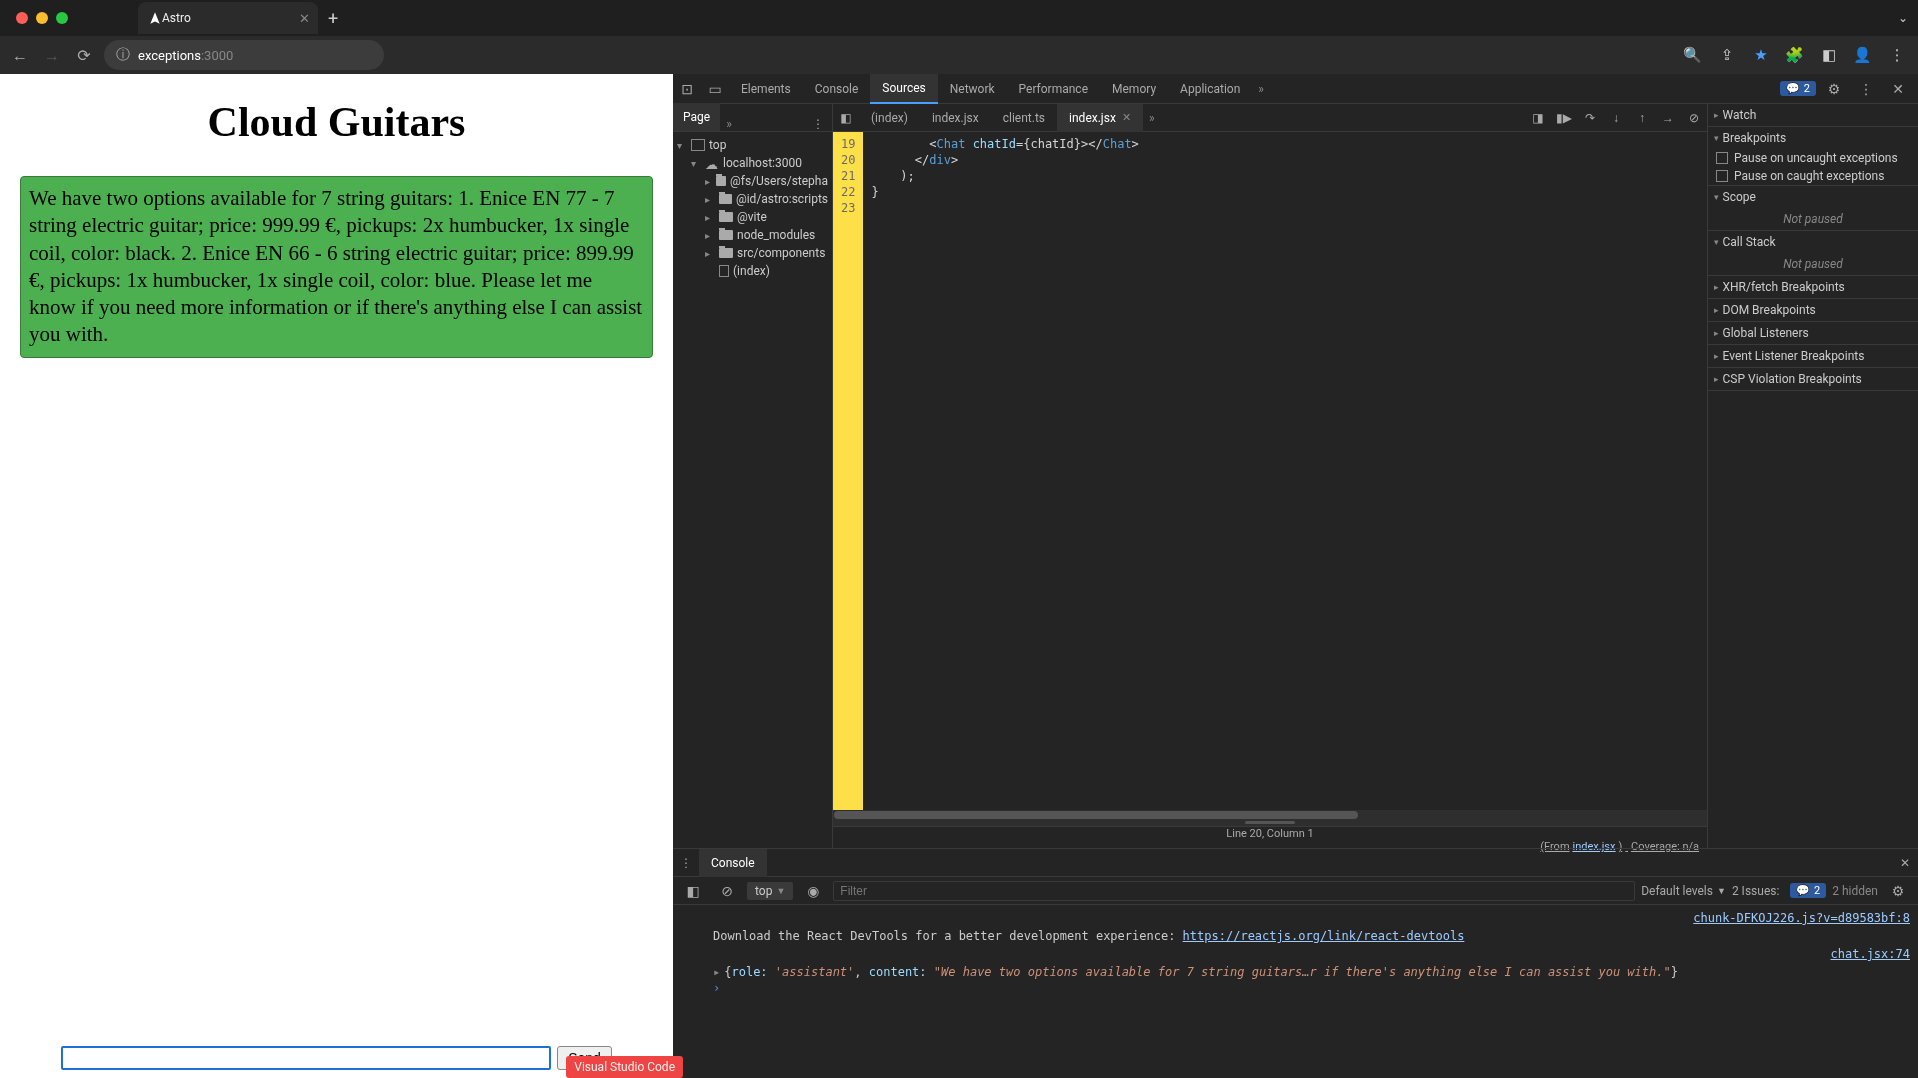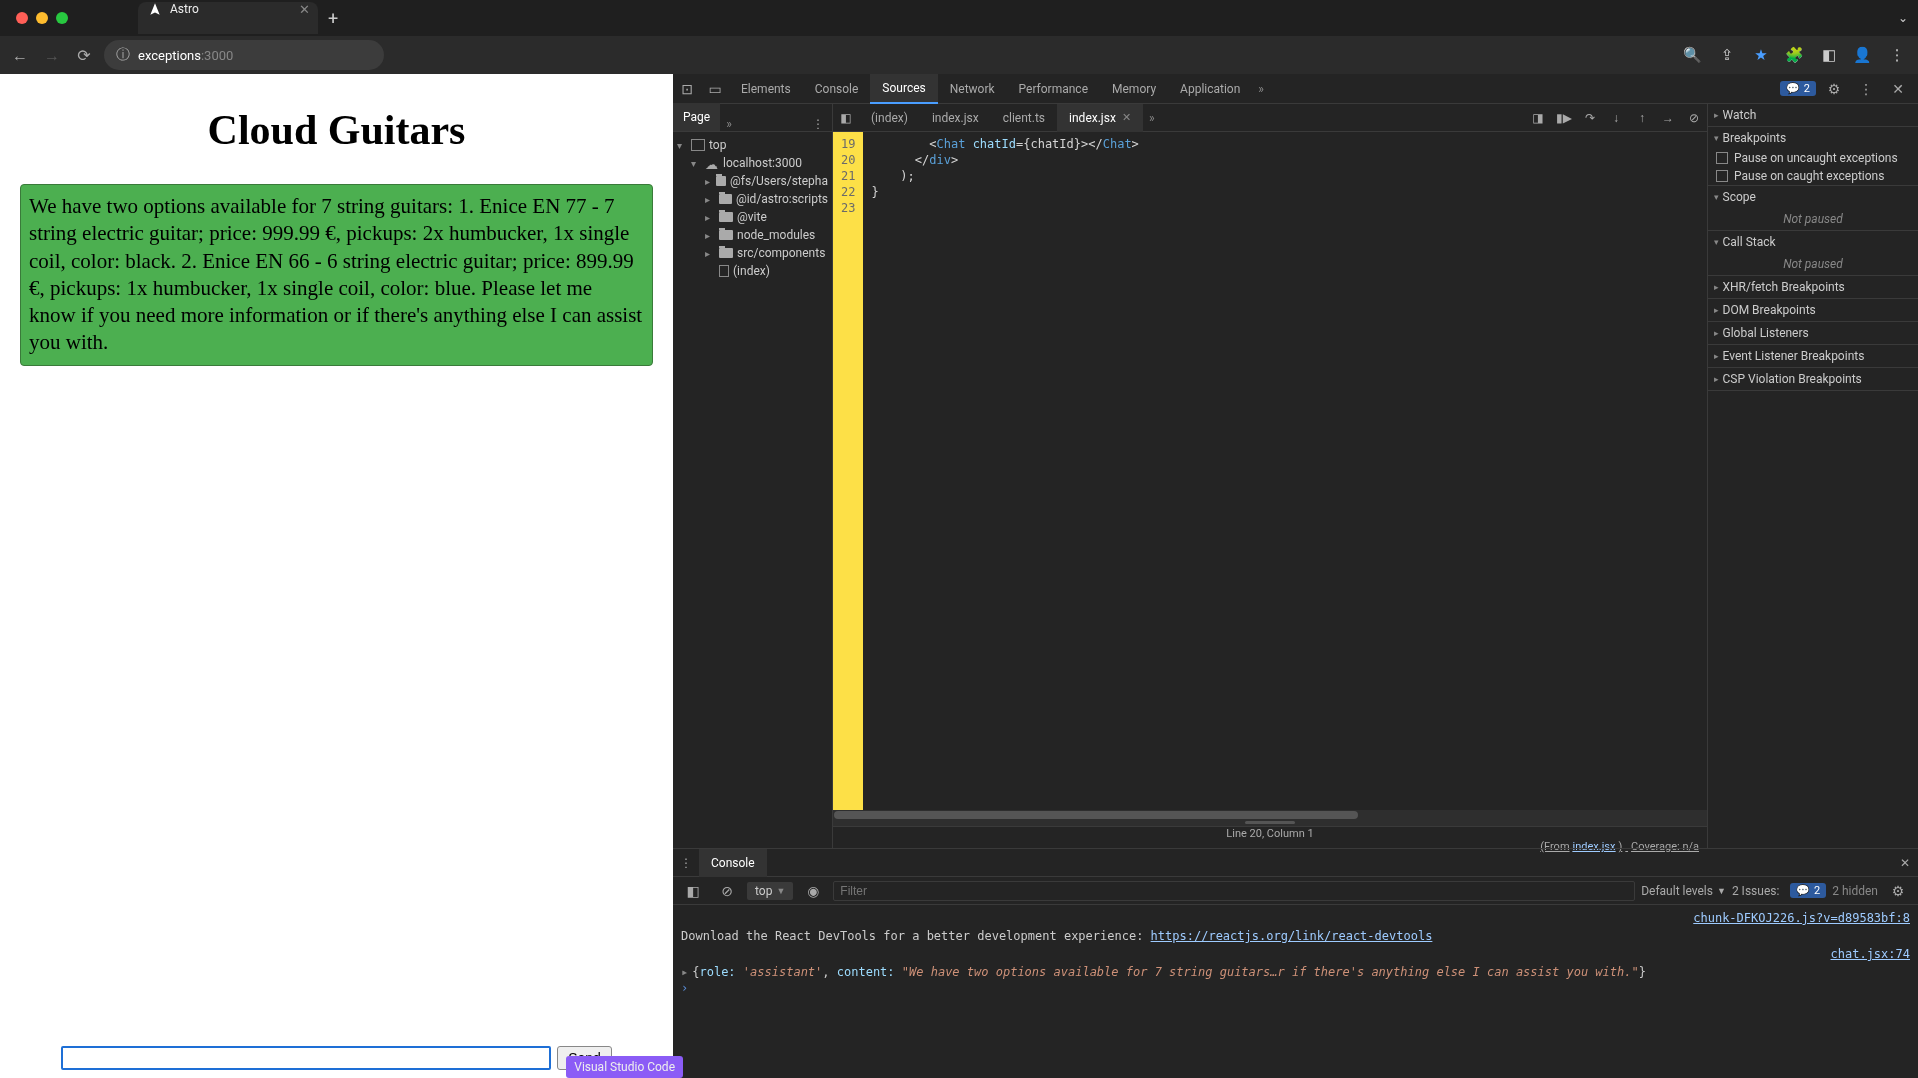--- a/index.html
+++ b/index.html
@@ -6,49 +6,49 @@
 body { font-family: -apple-system, BlinkMacSystemFont, "Segoe UI", Roboto, sans-serif; background: #fff; height: 1078px; width: 1918px; overflow: hidden; position: relative; }
 
 
 .browser-chrome { background: #2b2b2b; color: #ccc; }
 .tab-bar { display: flex; align-items: center; height: 36px; padding: 0 8px; background: #1f1f1f; position: relative; }
 .traffic-lights { display: flex; gap: 8px; margin-left: 8px; margin-right: 70px; }
 .tl { width: 12px; height: 12px; border-radius: 50%; }
 .tl.red { background: #ff5f57; }
 .tl.yellow { background: #febc2e; }
 .tl.green { background: #28c840; }
-.tab { display: flex; align-items: flex-start; background: #2b2b2b; padding: 0 10px; height: 32px; border-radius: 8px 8px 0 0; gap: 8px; min-width: 180px; position: relative; }
+.tab { display: flex; align-items: center; background: #2b2b2b; padding: 0 10px; height: 32px; border-radius: 8px 8px 0 0; min-width: 180px; position: relative; }
 .tab .favicon { width: 14px; height: 14px; }
 .tab .title { font-size: 12px; color: #eee; }
 .tab .close { font-size: 13px; color: #888; position: absolute; right: 8px; cursor: pointer; }
 .new-tab { color: #ccc; font-size: 18px; margin-left: 10px; cursor: pointer; }
 .tab-bar .caret-down { position: absolute; right: 10px; color: #ccc; font-size: 12px; }
 .toolbar { display: flex; align-items: center; height: 38px; padding: 0 8px; gap: 8px; }
 .nav-btn { color: #aaa; font-size: 16px; width: 24px; text-align: center; cursor: pointer; }
 .nav-btn.disabled { color: #555; }
 .url-bar { display: flex; align-items: center; background: #3c3c3c; border-radius: 16px; height: 30px; padding: 0 12px; gap: 8px; flex: 0 0 280px; }
 .url-bar .info-icon { color: #aaa; font-size: 14px; }
 .url-text { font-size: 13px; }
 .url-text .host { color: #fff; }
 .url-text .port { color: #888; }
 .toolbar .spacer { flex: 1; }
 .toolbar .icon-btn { color: #ccc; font-size: 15px; width: 26px; text-align: center; cursor: pointer; }
 
 
 .main-split { display: flex; height: calc(1078px - 74px); }
 .page-content { width: 673px; background: #fff; display: flex; flex-direction: column; position: relative; }
-.page-content h1 { font-family: "Times New Roman", serif; font-weight: bold; font-size: 42px; text-align: center; margin-top: 32px; margin-bottom: 30px; }
+.page-content h1 { font-family: "Times New Roman", serif; font-weight: bold; font-size: 42px; text-align: center; margin-top: 24px; margin-bottom: 30px; }
 .messages { padding: 0 20px; display: flex; flex-direction: column; gap: 12px; }
 .msg { font-family: "Times New Roman", serif; font-size: 21px; padding: 8px 8px; border-radius: 4px; line-height: 1.3; }
 .msg.user { background: #4a9eff; color: #000; }
 .msg.assistant { background: #4caf50; color: #000; border: 1px solid #3a7a3a; }
 .input-row { position: absolute; bottom: 8px; left: 0; right: 0; display: flex; justify-content: center; gap: 6px; }
 .input-row input { width: 490px; height: 24px; border: 2px solid #1e6fd6; border-radius: 2px; padding: 0 4px; }
 .input-row button { border: 1px solid #888; background: #efefef; padding: 2px 10px; border-radius: 3px; font-size: 14px; }
-.tooltip { position: absolute; bottom: 0px; right: -10px; background: #8b5cf6; color: #eee; font-size: 12px; padding: 4px 8px; border-radius: 3px; }
+.tooltip { position: absolute; bottom: 0px; right: -10px; background: #ef4444; color: #eee; font-size: 12px; padding: 4px 8px; border-radius: 3px; }
 
 
 .devtools { flex: 1; background: #242424; color: #ccc; display: flex; flex-direction: column; font-size: 12px; }
 .dt-top-tabs { display: flex; align-items: center; height: 30px; border-bottom: 1px solid #3a3a3a; }
 .dt-icon { width: 28px; text-align: center; color: #aaa; font-size: 14px; cursor: pointer; }
 .dt-tab { padding: 0 12px; height: 30px; display: flex; align-items: center; color: #aaa; cursor: pointer; }
 .dt-tab.active { color: #fff; background: #333; border-bottom: 2px solid #4a9eff; }
 .dt-top-right { margin-left: auto; display: flex; align-items: center; gap: 4px; padding-right: 6px; }
 .badge { background: #2d5a9e; color: #fff; padding: 1px 6px; border-radius: 3px; font-size: 11px; display: flex; align-items: center; gap: 4px; }
 .dt-body { display: flex; flex: 1; min-height: 0; }
@@ -105,21 +105,21 @@
 
 .drawer { border-top: 1px solid #3a3a3a; display: flex; flex-direction: column; height: 230px; }
 .drawer-tabs { display: flex; align-items: center; height: 28px; border-bottom: 1px solid #3a3a3a; }
 .drawer-tabs .more { width: 26px; text-align: center; color: #aaa; }
 .drawer-tab { padding: 0 12px; height: 28px; display: flex; align-items: center; background: #333; color: #fff; }
 .drawer-tabs .close { margin-left: auto; padding: 0 8px; color: #aaa; }
 .console-tb { display: flex; align-items: center; height: 28px; gap: 6px; padding: 0 6px; border-bottom: 1px solid #3a3a3a; }
 .console-tb .sel { background: #3a3a3a; padding: 2px 8px; border-radius: 2px; display: flex; align-items: center; gap: 4px; }
 .console-tb .filter { flex: 1; background: transparent; border: 1px solid #3a3a3a; color: #aaa; padding: 2px 6px; border-radius: 2px; font-size: 12px; }
 .console-tb .lvl { display: flex; align-items: center; gap: 4px; color: #aaa; }
-.console-body { flex: 1; overflow: auto; font-family: Menlo, monospace; font-size: 12px; padding: 4px 0; }
+.console-body { flex: 1; overflow: auto; font-family: Menlo, monospace; font-size: 12px; padding: 4px 0; margin-left: 32px; }
 .c-row { display: flex; padding: 2px 8px; gap: 4px; }
 .c-src { margin-left: auto; color: #9ecbff; text-decoration: underline; white-space: nowrap; }
 .c-msg { color: #ccc; white-space: pre-wrap; }
 .c-link { color: #9ecbff; text-decoration: underline; }
 .c-obj .kw { color: #9cdcfe; }
 .c-obj .str { color: #ce9178; font-style: italic; }
 .c-obj .arr { color: #888; }
 .prompt { color: #5a8dd6; padding: 0 8px; }
 
 .resize-handle { height: 6px; background: #2e2e2e; cursor: row-resize; display: flex; justify-content: center; }

